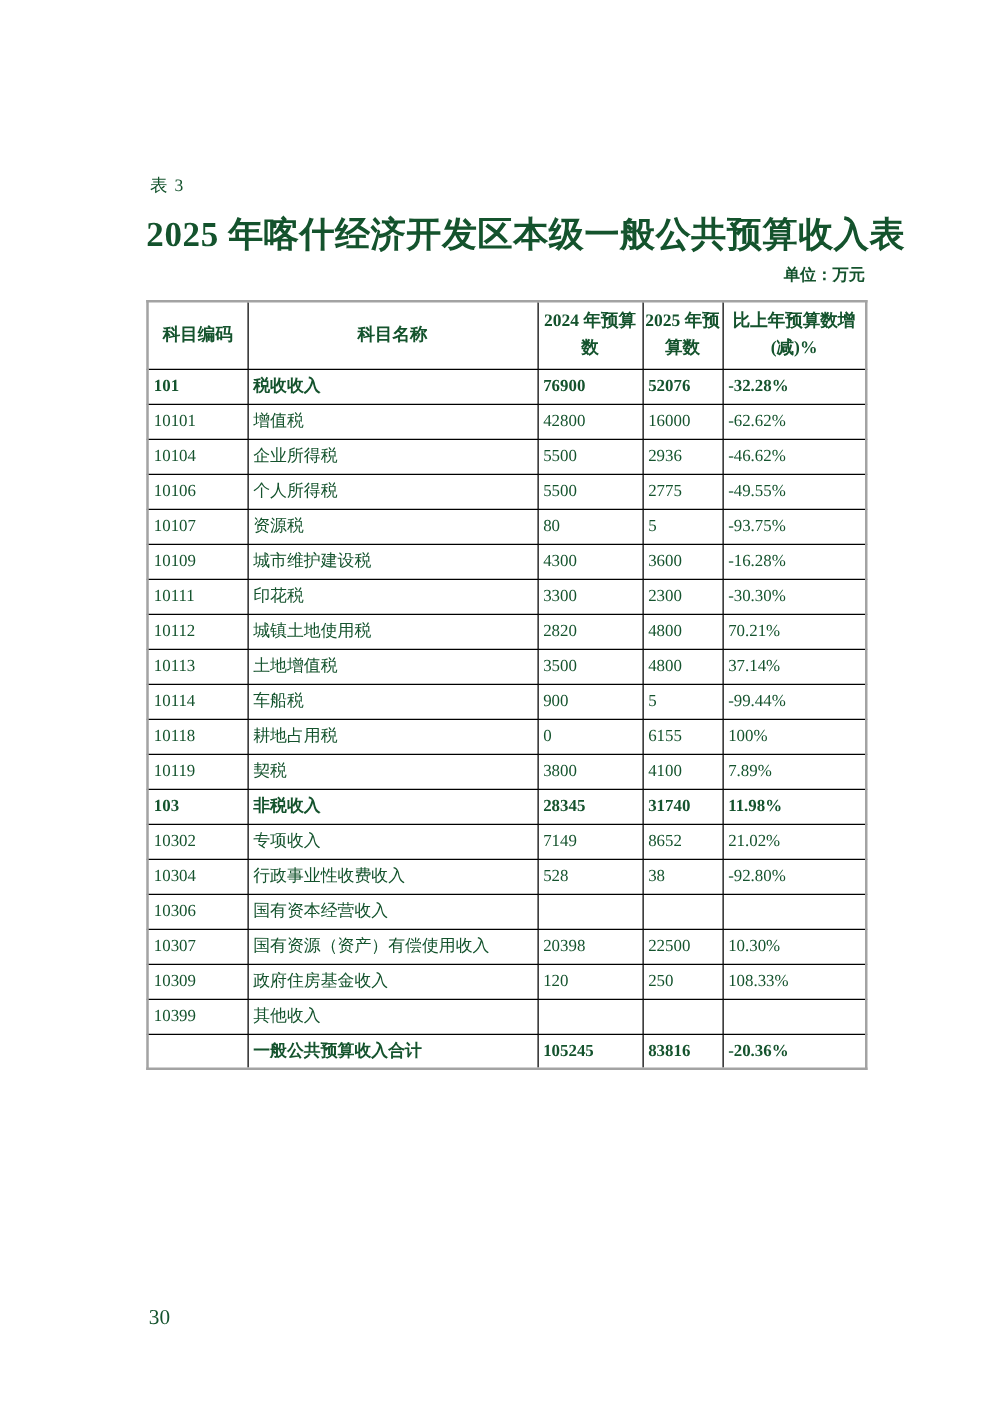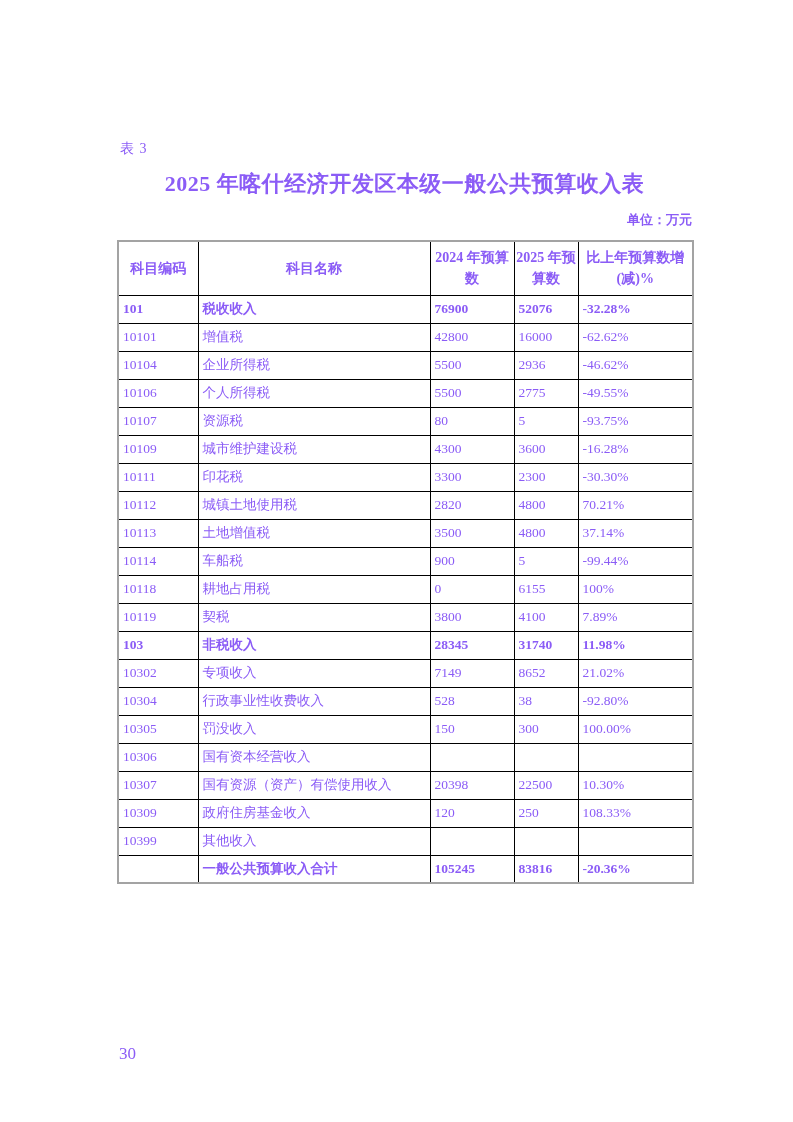--- a/index.html
+++ b/index.html
@@ -3,37 +3,37 @@
 <meta charset="utf-8">
 <style>
   * { box-sizing: border-box; }
   html, body { margin: 0; padding: 0; background: #ffffff; }
   .page {
     position: relative;
     width: 793px;
     height: 1122px;
     background: #ffffff;
     font-family: "Liberation Serif", "DejaVu Serif", serif;
-    color: #8b5cf6;
+    color: #14532d;
     overflow: hidden;
   }
   .table-label {
     position: absolute;
     left: 120px;
     top: 140px;
     font-size: 14px;
     letter-spacing: 1px;
   }
   .doc-title {
     position: absolute;
     left: 117px;
     top: 169px;
     width: 575px;
     text-align: center;
-    font-size: 22px;
+    font-size: 28px;
     font-weight: bold;
     letter-spacing: 0.5px;
     white-space: nowrap;
   }
   .unit-note {
     position: absolute;
     left: 117px;
     top: 211px;
     width: 575px;
     text-align: right;
@@ -210,27 +210,20 @@
           <td>21.02%</td>
         </tr>
         <tr>
           <td>10304</td>
           <td>行政事业性收费收入</td>
           <td>528</td>
           <td>38</td>
           <td>-92.80%</td>
         </tr>
         <tr>
-          <td>10305</td>
-          <td>罚没收入</td>
-          <td>150</td>
-          <td>300</td>
-          <td>100.00%</td>
-        </tr>
-        <tr>
           <td>10306</td>
           <td>国有资本经营收入</td>
           <td></td>
           <td></td>
           <td></td>
         </tr>
         <tr>
           <td>10307</td>
           <td>国有资源（资产）有偿使用收入</td>
           <td>20398</td>

